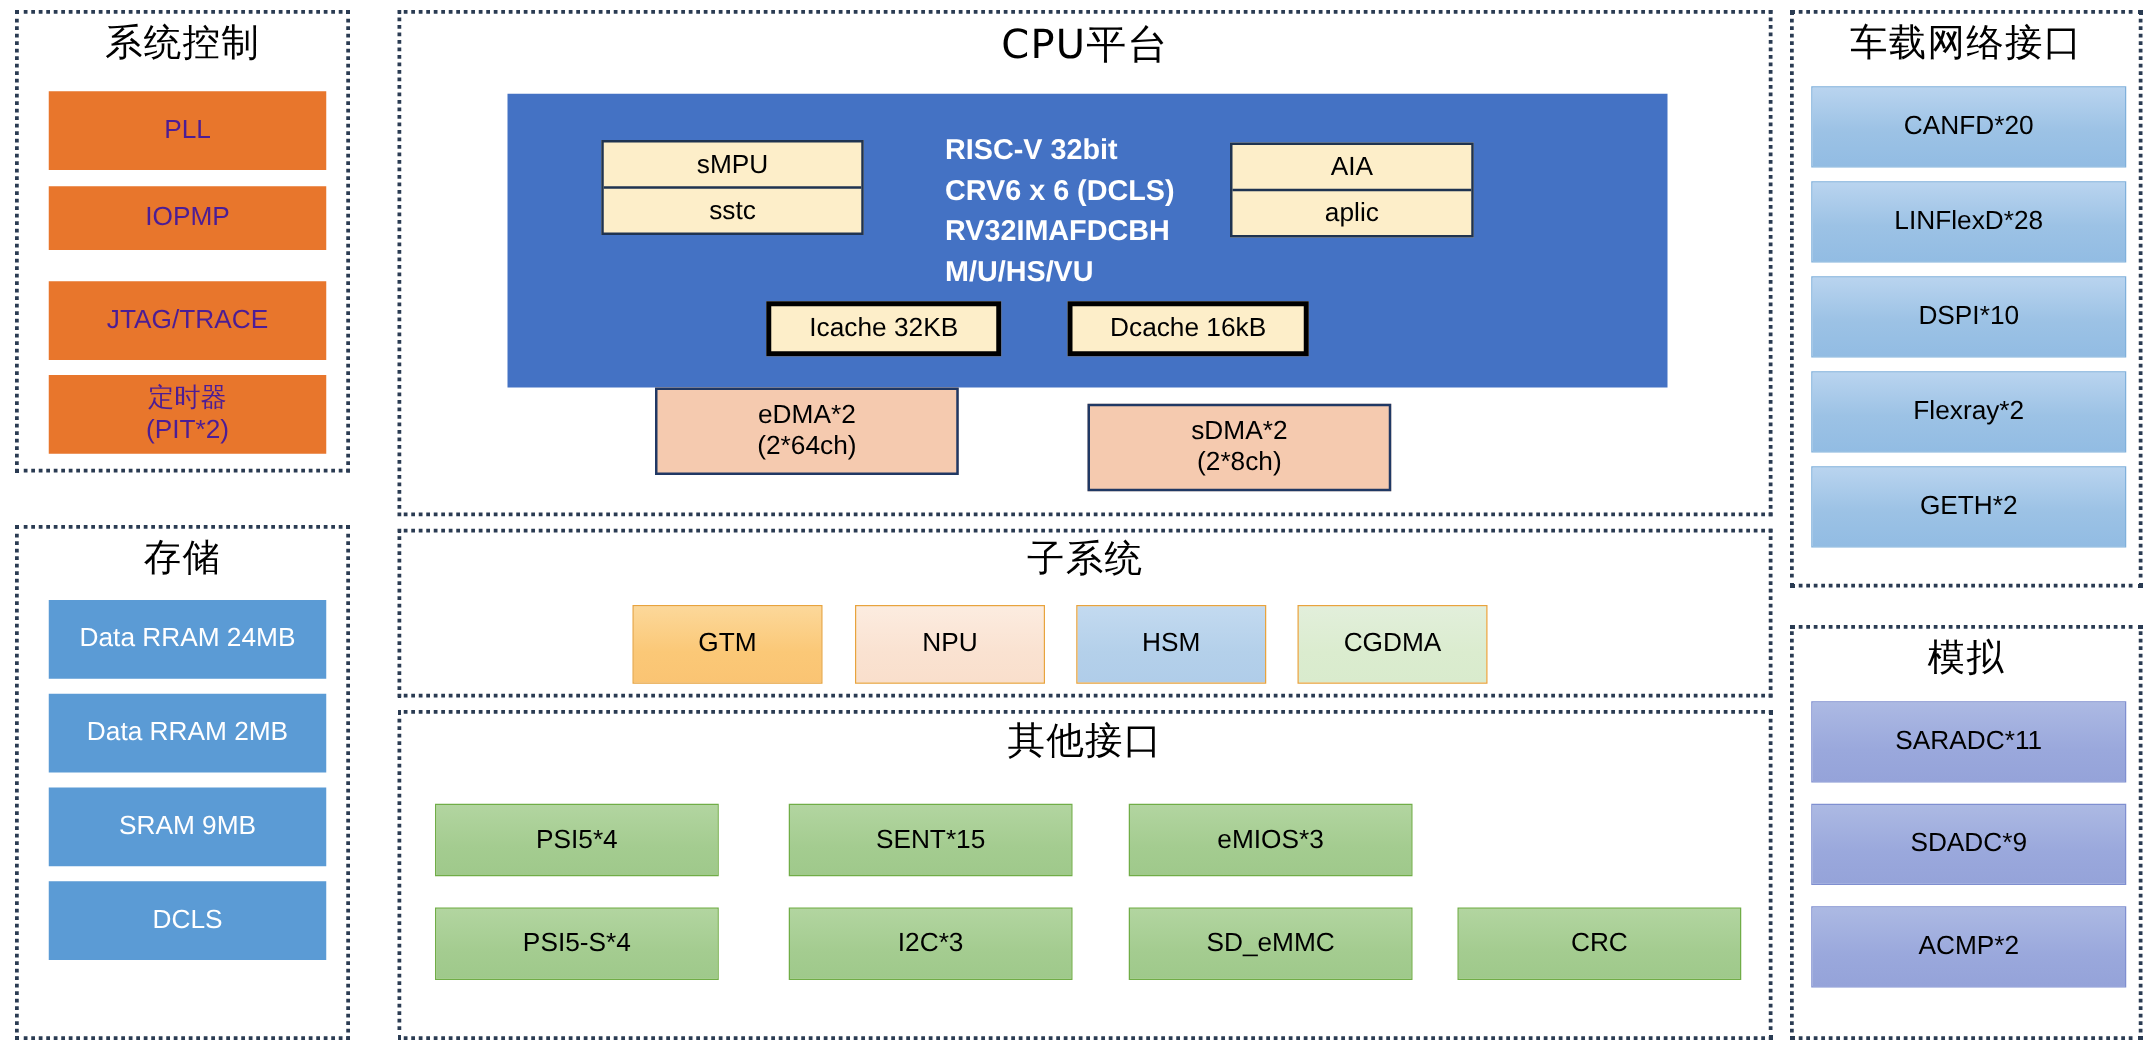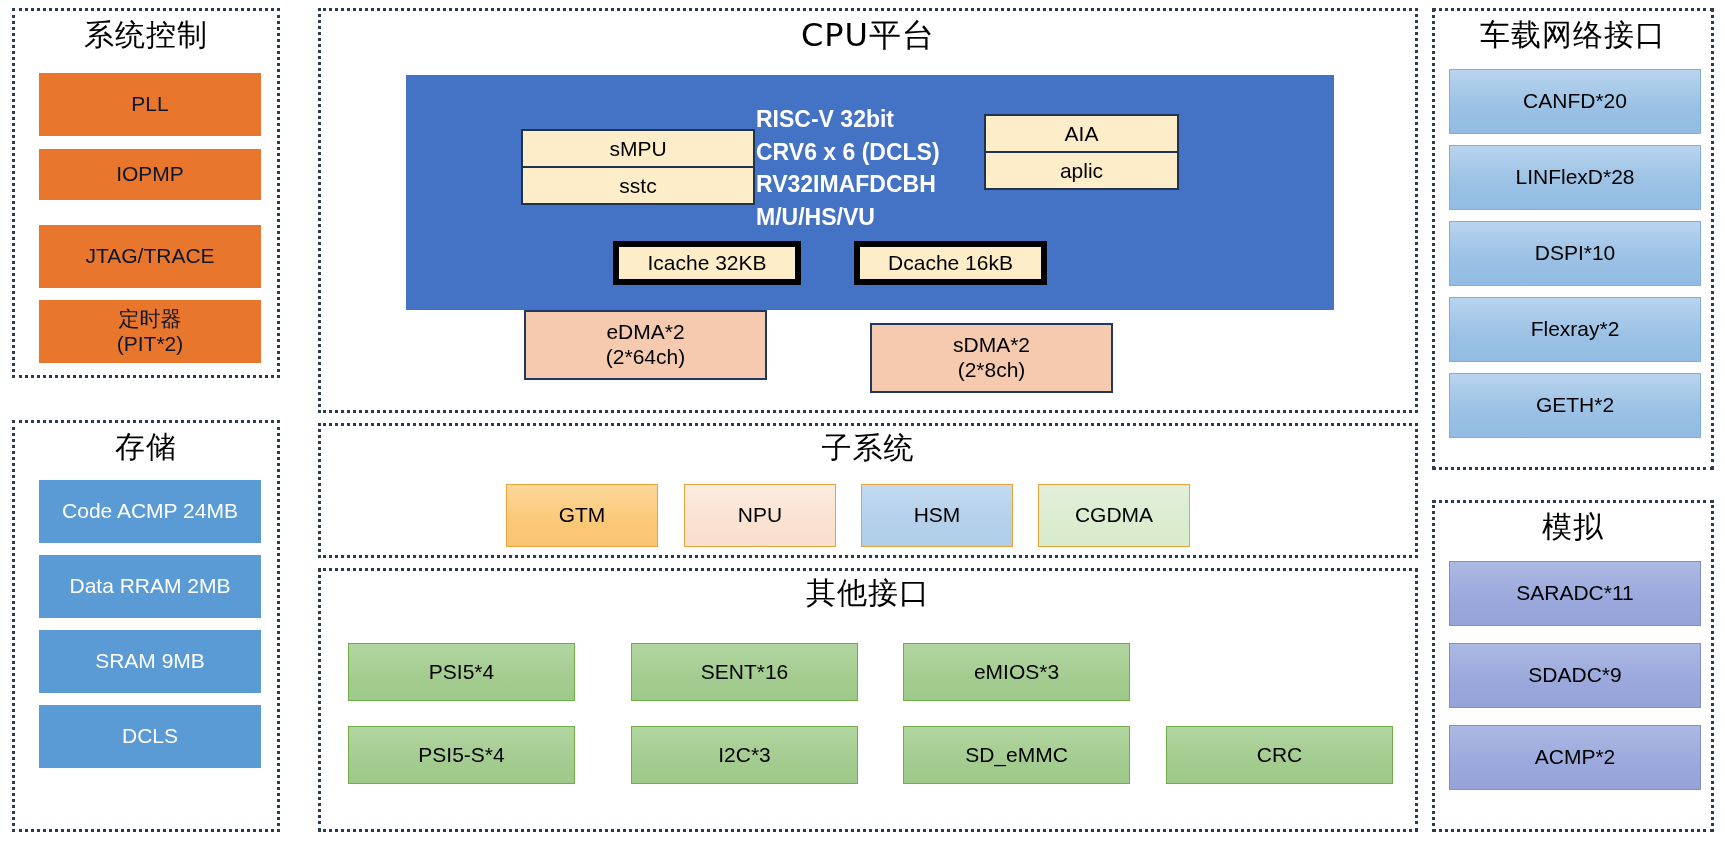--- a/index.html
+++ b/index.html
@@ -54,21 +54,21 @@
     justify-content: center;
     text-align: center;
     font-size: 21px;
     line-height: 1.18;
     white-space: pre-line;
   }
 
   
   .blk-orange {
     background: #e8762c;
-    color: #0f172a;
+    color: #4c1d95;
     border: none;
   }
 
   
   .blk-blue-solid {
     background: #5b9bd5;
     color: #ffffff;
     border: none;
   }
 
@@ -97,21 +97,21 @@
   .blk-salmon {
     background: #f5caaf;
     color: #000000;
     border: 2px solid #203864;
   }
 
   
   .blk-cream {
     background: #fdeec9;
     color: #000000;
-    border: 6px solid #000000;
+    border: 4px solid #000000;
   }
 
   
   .cpu-core {
     position: absolute;
     background: #4472c4;
     box-sizing: border-box;
   }
   .cpu-spec {
     position: absolute;
@@ -173,32 +173,32 @@
     <div class="panel-title cn">系统控制</div>
     <div class="blk blk-orange" style="position:absolute; left:24px; top:62px; width:222px; height:63px;">PLL</div>
     <div class="blk blk-orange" style="position:absolute; left:24px; top:138px; width:222px; height:51px;">IOPMP</div>
     <div class="blk blk-orange" style="position:absolute; left:24px; top:214px; width:222px; height:63px;">JTAG/TRACE</div>
     <div class="blk blk-orange" style="position:absolute; left:24px; top:289px; width:222px; height:63px;">定时器
 (PIT*2)</div>
   </div>
 
   <div class="panel" style="left:12px; top:420px; width:268px; height:412px;">
     <div class="panel-title cn">存储</div>
-    <div class="blk blk-blue-solid" style="position:absolute; left:24px; top:57px; width:222px; height:63px;">Code ACMP 24MB</div>
+    <div class="blk blk-blue-solid" style="position:absolute; left:24px; top:57px; width:222px; height:63px;">Data RRAM 24MB</div>
     <div class="blk blk-blue-solid" style="position:absolute; left:24px; top:132px; width:222px; height:63px;">Data RRAM 2MB</div>
     <div class="blk blk-blue-solid" style="position:absolute; left:24px; top:207px; width:222px; height:63px;">SRAM 9MB</div>
     <div class="blk blk-blue-solid" style="position:absolute; left:24px; top:282px; width:222px; height:63px;">DCLS</div>
   </div>
 
   <div class="panel" style="left:318px; top:8px; width:1100px; height:405px;">
     <div class="panel-title cn" style="font-size:32px;">CPU平台</div>
 
     <div class="cpu-core" style="left:85px; top:64px; width:928px; height:235px;">
 
-      <div class="stacked" style="left:75px; top:54px; width:234px; height:76px;margin-left:40px;">
+      <div class="stacked" style="left:75px; top:37px; width:210px; height:76px;">
         <div class="cell">sMPU</div>
         <div class="cell">sstc</div>
       </div>
 
       <div class="cpu-spec" style="left:350px; top:28px; width:270px;">RISC-V 32bit
 CRV6 x 6 (DCLS)
 RV32IMAFDCBH
 M/U/HS/VU</div>
 
       <div class="stacked" style="left:578px; top:39px; width:195px; height:76px;">
@@ -221,21 +221,21 @@
     <div class="blk blk-sub-gtm" style="position:absolute; left:185px; top:58px; width:152px; height:63px;">GTM</div>
     <div class="blk blk-sub-npu" style="position:absolute; left:363px; top:58px; width:152px; height:63px;">NPU</div>
     <div class="blk blk-sub-hsm" style="position:absolute; left:540px; top:58px; width:152px; height:63px;">HSM</div>
     <div class="blk blk-sub-cgdma" style="position:absolute; left:717px; top:58px; width:152px; height:63px;">CGDMA</div>
   </div>
 
   <div class="panel" style="left:318px; top:568px; width:1100px; height:264px;">
     <div class="panel-title cn" style="font-size:30px; margin-top:6px;">其他接口</div>
 
     <div class="blk blk-green" style="position:absolute; left:27px; top:72px; width:227px; height:58px;">PSI5*4</div>
-    <div class="blk blk-green" style="position:absolute; left:310px; top:72px; width:227px; height:58px;">SENT*16</div>
+    <div class="blk blk-green" style="position:absolute; left:310px; top:72px; width:227px; height:58px;">SENT*15</div>
     <div class="blk blk-green" style="position:absolute; left:582px; top:72px; width:227px; height:58px;">eMIOS*3</div>
 
     <div class="blk blk-green" style="position:absolute; left:27px; top:155px; width:227px; height:58px;">PSI5-S*4</div>
     <div class="blk blk-green" style="position:absolute; left:310px; top:155px; width:227px; height:58px;">I2C*3</div>
     <div class="blk blk-green" style="position:absolute; left:582px; top:155px; width:227px; height:58px;">SD_eMMC</div>
     <div class="blk blk-green" style="position:absolute; left:845px; top:155px; width:227px; height:58px;">CRC</div>
   </div>
 
   <div class="panel" style="left:1432px; top:8px; width:282px; height:462px;">
     <div class="panel-title cn" style="font-size:30px;">车载网络接口</div>

